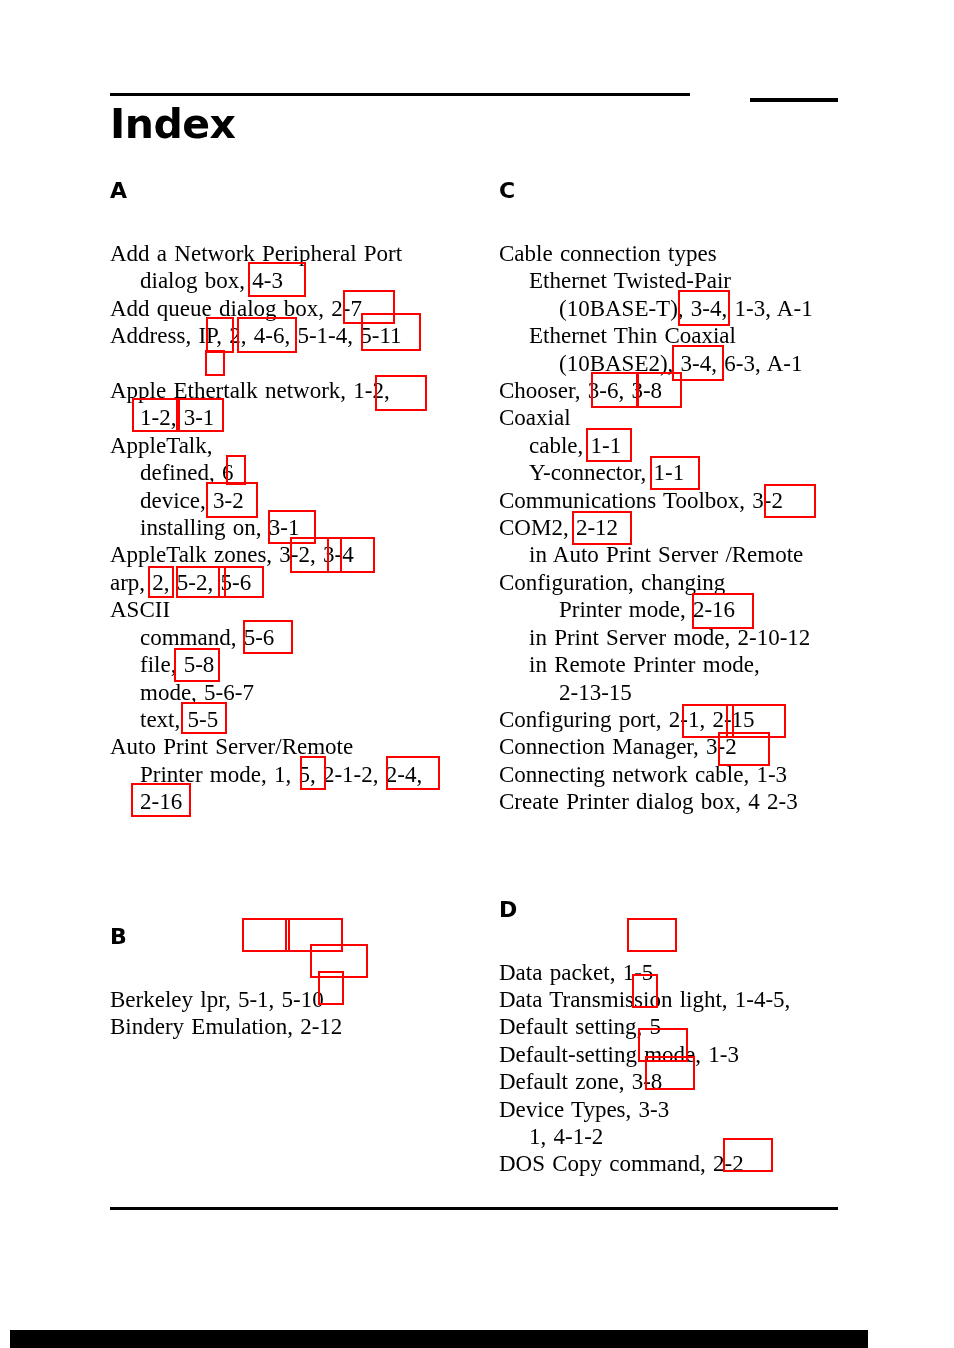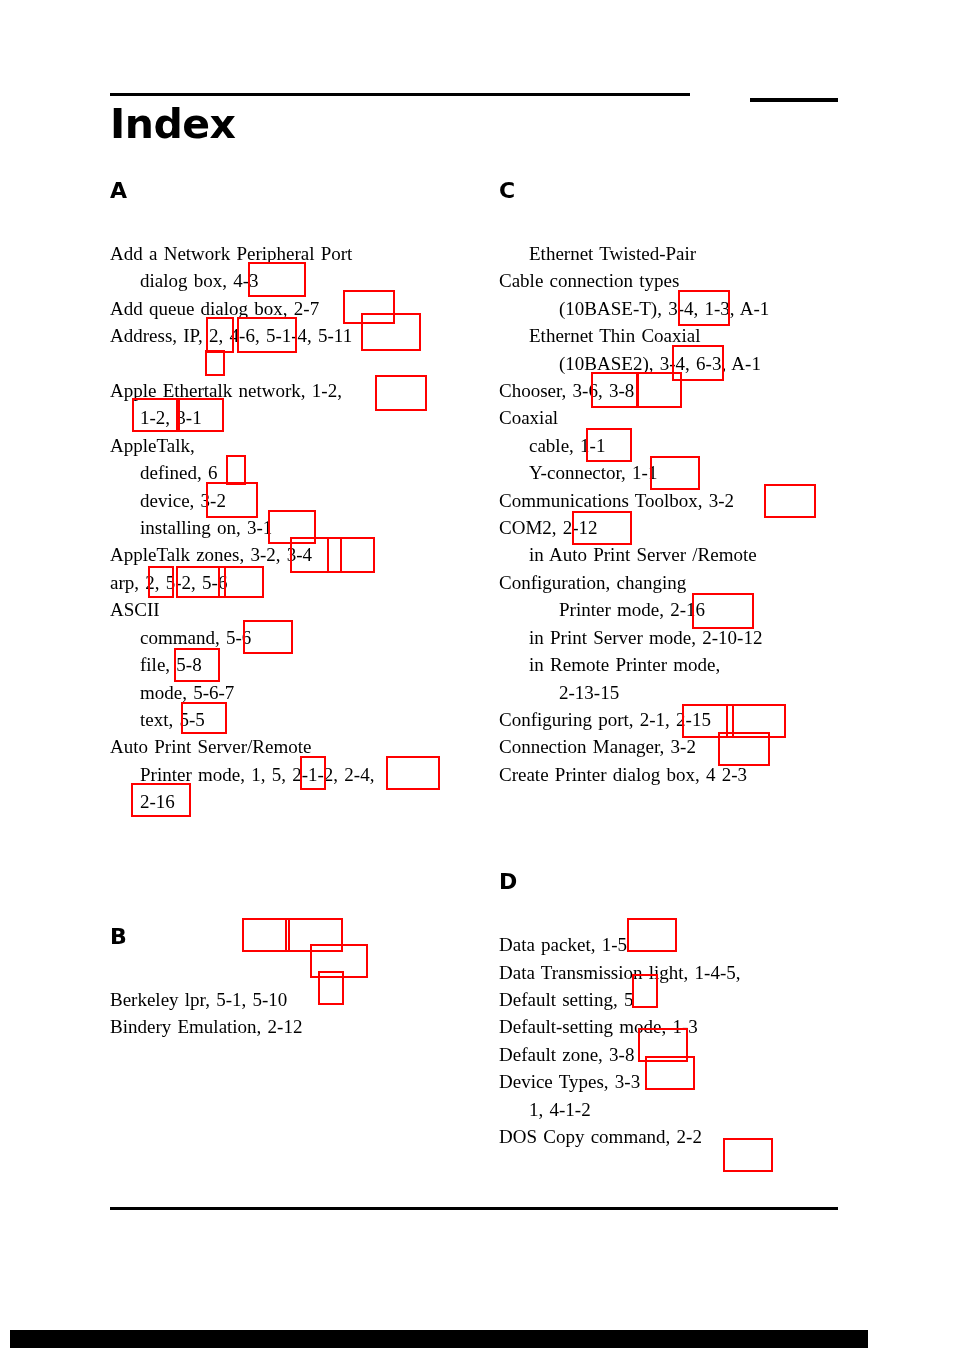--- a/index.html
+++ b/index.html
@@ -94,21 +94,21 @@
     font-weight: bold;
     font-size: 22px;
     color: #000;
     line-height: 1;
     margin: 0 0 38px 0;
   }
   .section-b-gap  { height: 110px; }
   .section-d-gap  { height: 83px; }
 
   .entries {
-    font-size: 19px;
+    font-size: 23px;
     line-height: 27.4px;
     color: #000;
     word-spacing: 1.5px;
   }
   .entry { white-space: nowrap; }
   .ind1 { padding-left: 30px; }
   .ind2 { padding-left: 60px; }
   .ind3 { padding-left: 30px; }
 
   
@@ -167,39 +167,40 @@
         <div class="entries">
           <div class="entry">Berkeley lpr, 5-1, 5-10</div>
           <div class="entry">Bindery Emulation, 2-12</div>
         </div>
       </div>
     </div>
   <div class="col col-right" id="col-right">
       <div class="section">
         <div class="letter-heading">C</div>
         <div class="entries">
+          <div class="entry">Cable connection types</div>
           <div class="entry ind1">Ethernet  Twisted-Pair</div>
-          <div class="entry">Cable connection types</div>
           <div class="entry ind2">(10BASE-T), 3-4, 1-3, A-1</div>
           <div class="entry ind1">Ethernet Thin Coaxial</div>
           <div class="entry ind2">(10BASE2), 3-4, 6-3, A-1</div>
           <div class="entry">Chooser, 3-6, 3-8</div>
           <div class="entry">Coaxial</div>
           <div class="entry ind1">cable, 1-1</div>
           <div class="entry ind1">Y-connector,  1-1</div>
           <div class="entry">Communications Toolbox, 3-2</div>
           <div class="entry">COM2, 2-12</div>
           <div class="entry ind1">in Auto Print Server /Remote</div>
           <div class="entry">Configuration,  changing</div>
           <div class="entry ind2">Printer mode, 2-16</div>
           <div class="entry ind1">in Print Server mode, 2-10-12</div>
           <div class="entry ind1">in Remote Printer mode,</div>
           <div class="entry ind2">2-13-15</div>
           <div class="entry">Configuring port, 2-1, 2-15</div>
           <div class="entry">Connection Manager, 3-2</div>
+          <div class="entry">Connecting network cable, 1-3</div>
           <div class="entry">Create Printer dialog box, 4 2-3</div>
         </div>
       </div>
       <div class="section-d-gap"></div>
       <div class="section">
         <div class="letter-heading">D</div>
         <div class="entries">
           <div class="entry">Data packet, 1-5</div>
           <div class="entry">Data Transmission light, 1-4-5,</div>
           <div class="entry">Default setting, 5</div>

